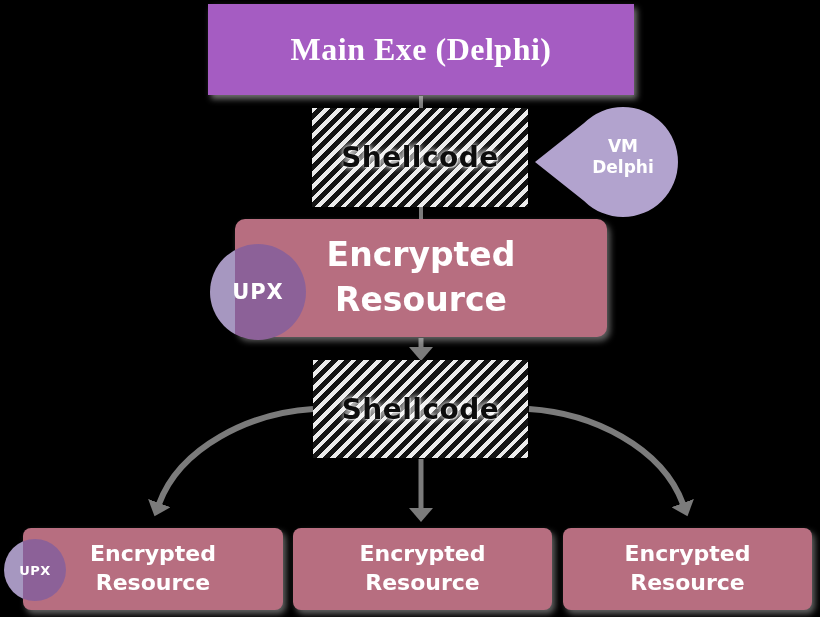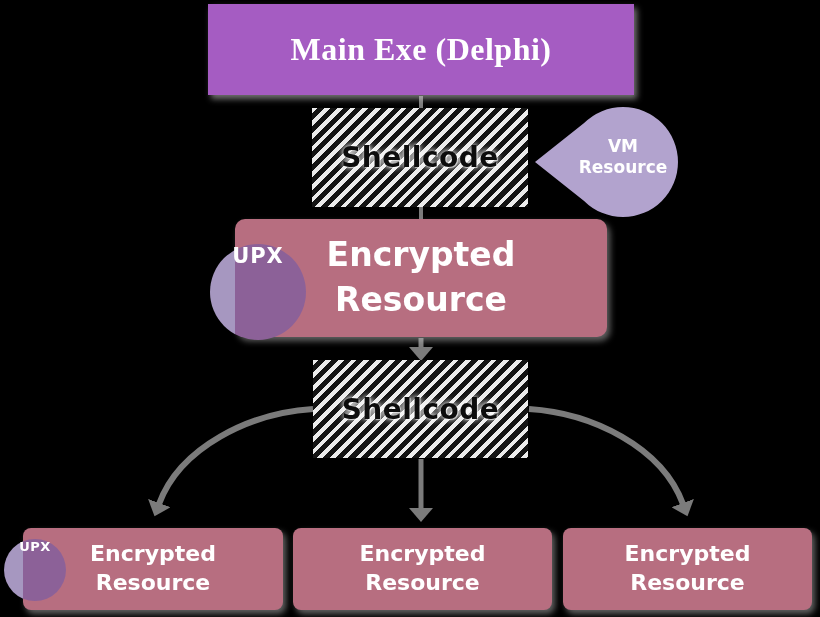--- a/index.html
+++ b/index.html
@@ -47,21 +47,21 @@
   .pink{
     background:var(--resource-pink);
     box-shadow:3px 4px 6px rgba(195,195,195,.5);
     align-items:center;
   }
   .enc-main{left:235px;top:219px;width:372px;height:118px;border-radius:10px;font-size:33px;line-height:1.35;}
   .enc-left{left:23px;top:528px;width:260px;height:82px;border-radius:8px;font-size:22px;line-height:1.3;}
   .enc-mid{left:293px;top:528px;width:259px;height:82px;border-radius:8px;font-size:22px;line-height:1.3;}
   .enc-right{left:563px;top:528px;width:249px;height:82px;border-radius:8px;font-size:22px;line-height:1.3;}
   .upx{
-    position:absolute;border-radius:50%;display:flex;align-items:flex-start;justify-content:center;
+    position:absolute;border-radius:50%;display:flex;align-items:center;justify-content:center;
     font-weight:700;color:var(--box-text);z-index:3;
   }
   .upx-main{
     left:210px;top:244px;width:96px;height:96px;font-size:21px;letter-spacing:1px;
     background:linear-gradient(90deg,var(--upx-outer) 0 26%,var(--upx-inner) 26%);
   }
   .upx-left{
     left:4px;top:539px;width:62px;height:62px;font-size:13px;letter-spacing:.5px;
     background:linear-gradient(90deg,var(--upx-outer) 0 31%,var(--upx-inner) 31%);
   }
@@ -93,21 +93,21 @@
   <div class="box purple">
     <span class="label">Main Exe (Delphi)</span>
   </div>
 
   <div class="box hatch sc1">
     <span class="label">Shellcode</span>
   </div>
 
   <div class="vm-text">
     <span class="label">VM
-Resource</span>
+Delphi</span>
   </div>
 
   <div class="box pink enc-main">
     <span class="label">Encrypted
 Resource</span>
   </div>
 
   <div class="upx upx-main">
     <span class="label">UPX</span>
   </div>

